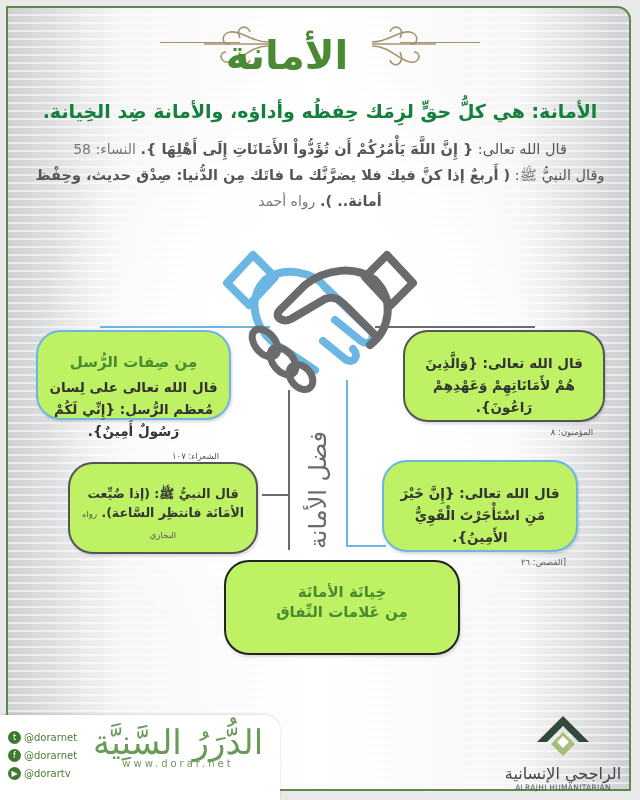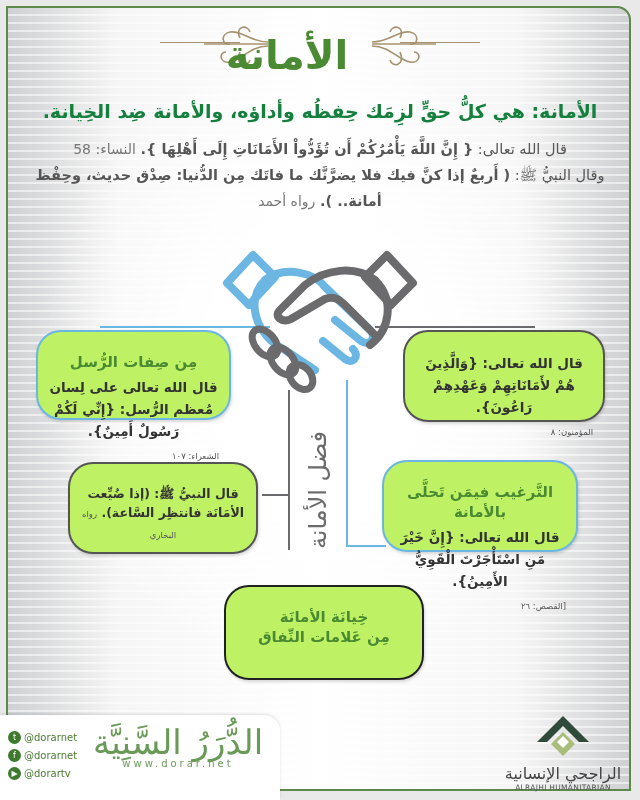--- a/index.html
+++ b/index.html
@@ -69,21 +69,21 @@
   .card.gray { border:2px solid #555; }
   .card.black { border:2px solid #222; }
   .card h3 { margin:0 0 4px 0; font-size:15px; font-weight:bold; color:#4a8a32; line-height:20px; }
   .card p { margin:0; font-size:13.5px; color:#333; line-height:22px; font-weight:bold; }
   .card .ref { display:block; text-align:right; font-size:8.5px; color:#555; font-weight:normal; margin-top:9px; }
   .card .ref-inline { font-size:8.5px; color:#555; font-weight:normal; }
   #card-messengers { left:36px; top:330px; width:195px; height:90px; }
   #card-praise { left:403px; top:330px; width:202px; height:92px; }
   #card-loss { left:68px; top:462px; width:190px; height:92px; }
   #card-encourage { left:382px; top:460px; width:196px; height:92px; }
-  #card-betray { left:224px; top:585px; width:200px; height:95px; }
+  #card-betray { left:224px; top:560px; width:236px; height:95px; }
   
   .footer-panel {
     position:absolute; left:0; top:715px; width:280px; height:85px;
     background:#fff; border-radius:0 16px 0 0;
     box-shadow:0 -1px 3px rgba(0,0,0,0.12);
   }
   .social { position:absolute; left:8px; top:728px; }
   .social-row { display:flex; align-items:center; height:18px; font-size:10px; color:#4a7a32; }
   .social-row .ic {
     width:13px; height:13px; border-radius:50%; background:#3e7a2e; color:#fff;
@@ -179,21 +179,20 @@
 </div>
 
 <div class="card gray" id="card-loss">
   <p style="font-size:12.5px;line-height:19px;">
     <span>قال النبيُّ ﷺ: (إذا ضُيِّعت الأمَانَة فانتظِر السَّاعة).</span>
     <span class="ref-inline">رواه البخاري</span>
   </p>
 </div>
 
 <div class="card blue" id="card-encourage">
-  <h3>التَّرغيب فيمَن تَحلَّى بالأمانة</h3>
   <p>قال الله تعالى: {إِنَّ خَيْرَ مَنِ اسْتَأْجَرْتَ الْقَوِيُّ الأَمِينُ}.</p>
   <span class="ref">[القصص: ٢٦</span>
 </div>
 
 <div class="card black" id="card-betray">
   <h3>
     <span>خِيانَة الأمانَة</span><br>
     <span>مِن عَلامات النِّفاق</span>
   </h3>
 </div>

